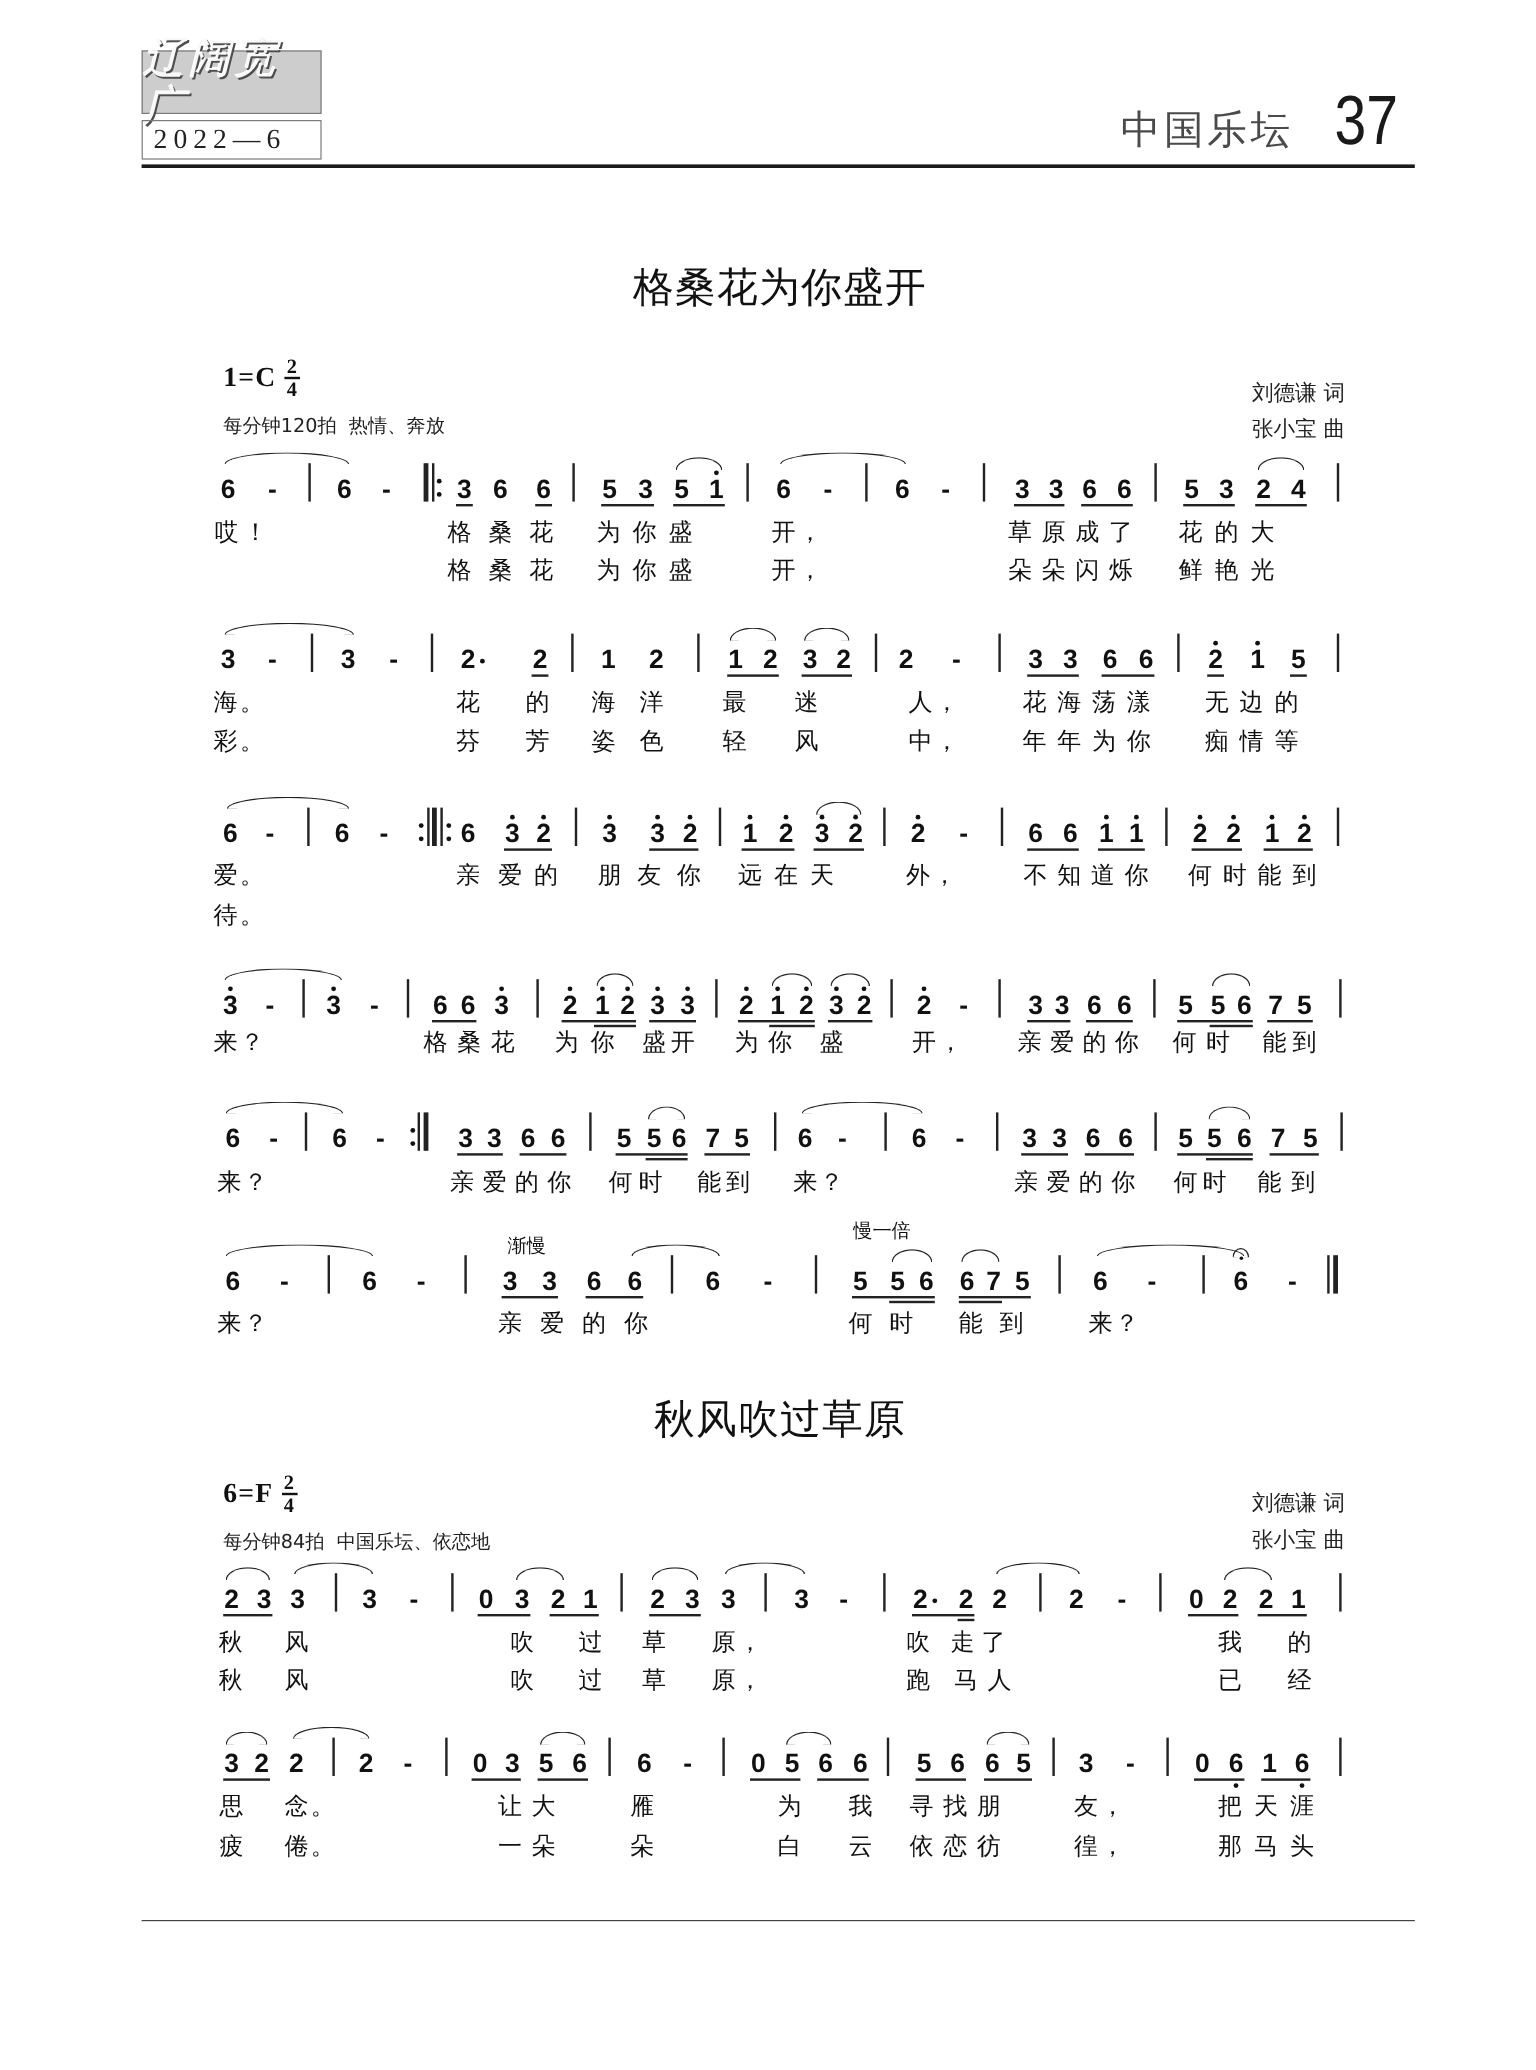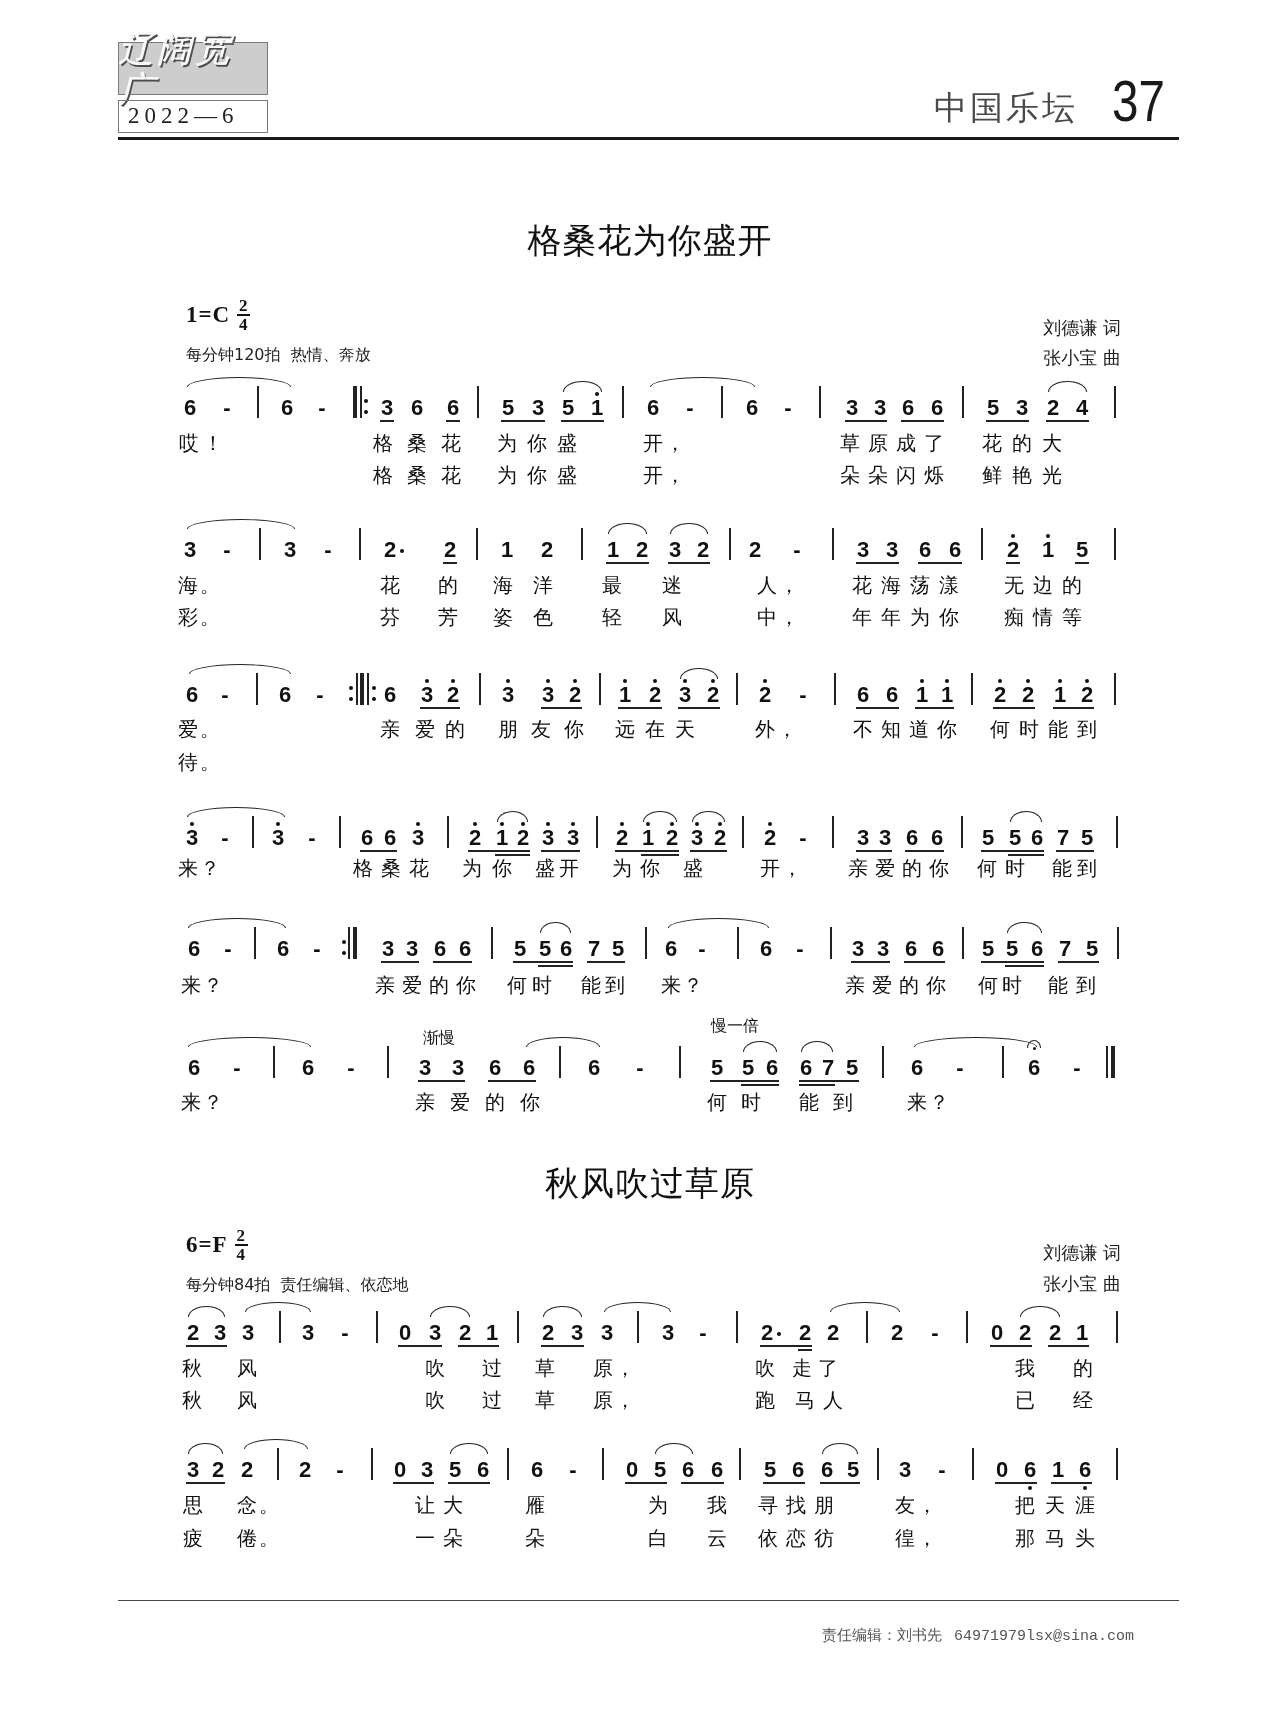--- a/index.html
+++ b/index.html
@@ -534,21 +534,21 @@
   <div>
     <div class="abs song-title" style="top:1163px;">秋风吹过草原</div>
     <div class="abs key" style="top:1229px;">
       <span>6=F</span>
       <span class="frac">
         <span>2</span>
         <span class="frac-line"></span>
         <span>4</span>
       </span>
     </div>
-    <div class="abs tempo" style="top:1275px;">每分钟84拍  责任编辑、依恋地</div>
+    <div class="abs tempo" style="top:1275px;">每分钟84拍  中国乐坛、依恋地</div>
     <div class="abs credit" style="top:1242px;">刘德谦 词</div>
     <div class="abs credit" style="top:1273px;">张小宝 曲</div>
     <div>
         <div>
           <div class="note" style="left: 193px; top: 1333px;">2</div>
           <div class="note" style="left: 220px; top: 1333px;">3</div>
           <div class="note" style="left: 248px; top: 1333px;">3</div>
           <div class="note" style="left: 308px; top: 1333px;">3</div>
           <div class="note" style="left: 345px; top: 1333px;">-</div>
           <div class="note" style="left: 405px; top: 1333px;">0</div>
@@ -698,16 +698,13 @@
           <div class="lyr" style="left: 905px; top: 1538px;">徨</div>
           <div class="lyr" style="left: 927px; top: 1538px;">，</div>
           <div class="lyr" style="left: 1025px; top: 1538px;">那</div>
           <div class="lyr" style="left: 1055px; top: 1538px;">马</div>
           <div class="lyr" style="left: 1085px; top: 1538px;">头</div>
         </div>
       </div>
   </div>
 
   <div class="abs bottom-rule"></div>
-  <div class="abs footer">
-    <span>责任编辑：刘书先</span><span class="footer-email">64971979lsx@sina.com</span>
-  </div>
 </div>
 
 </body></html>

